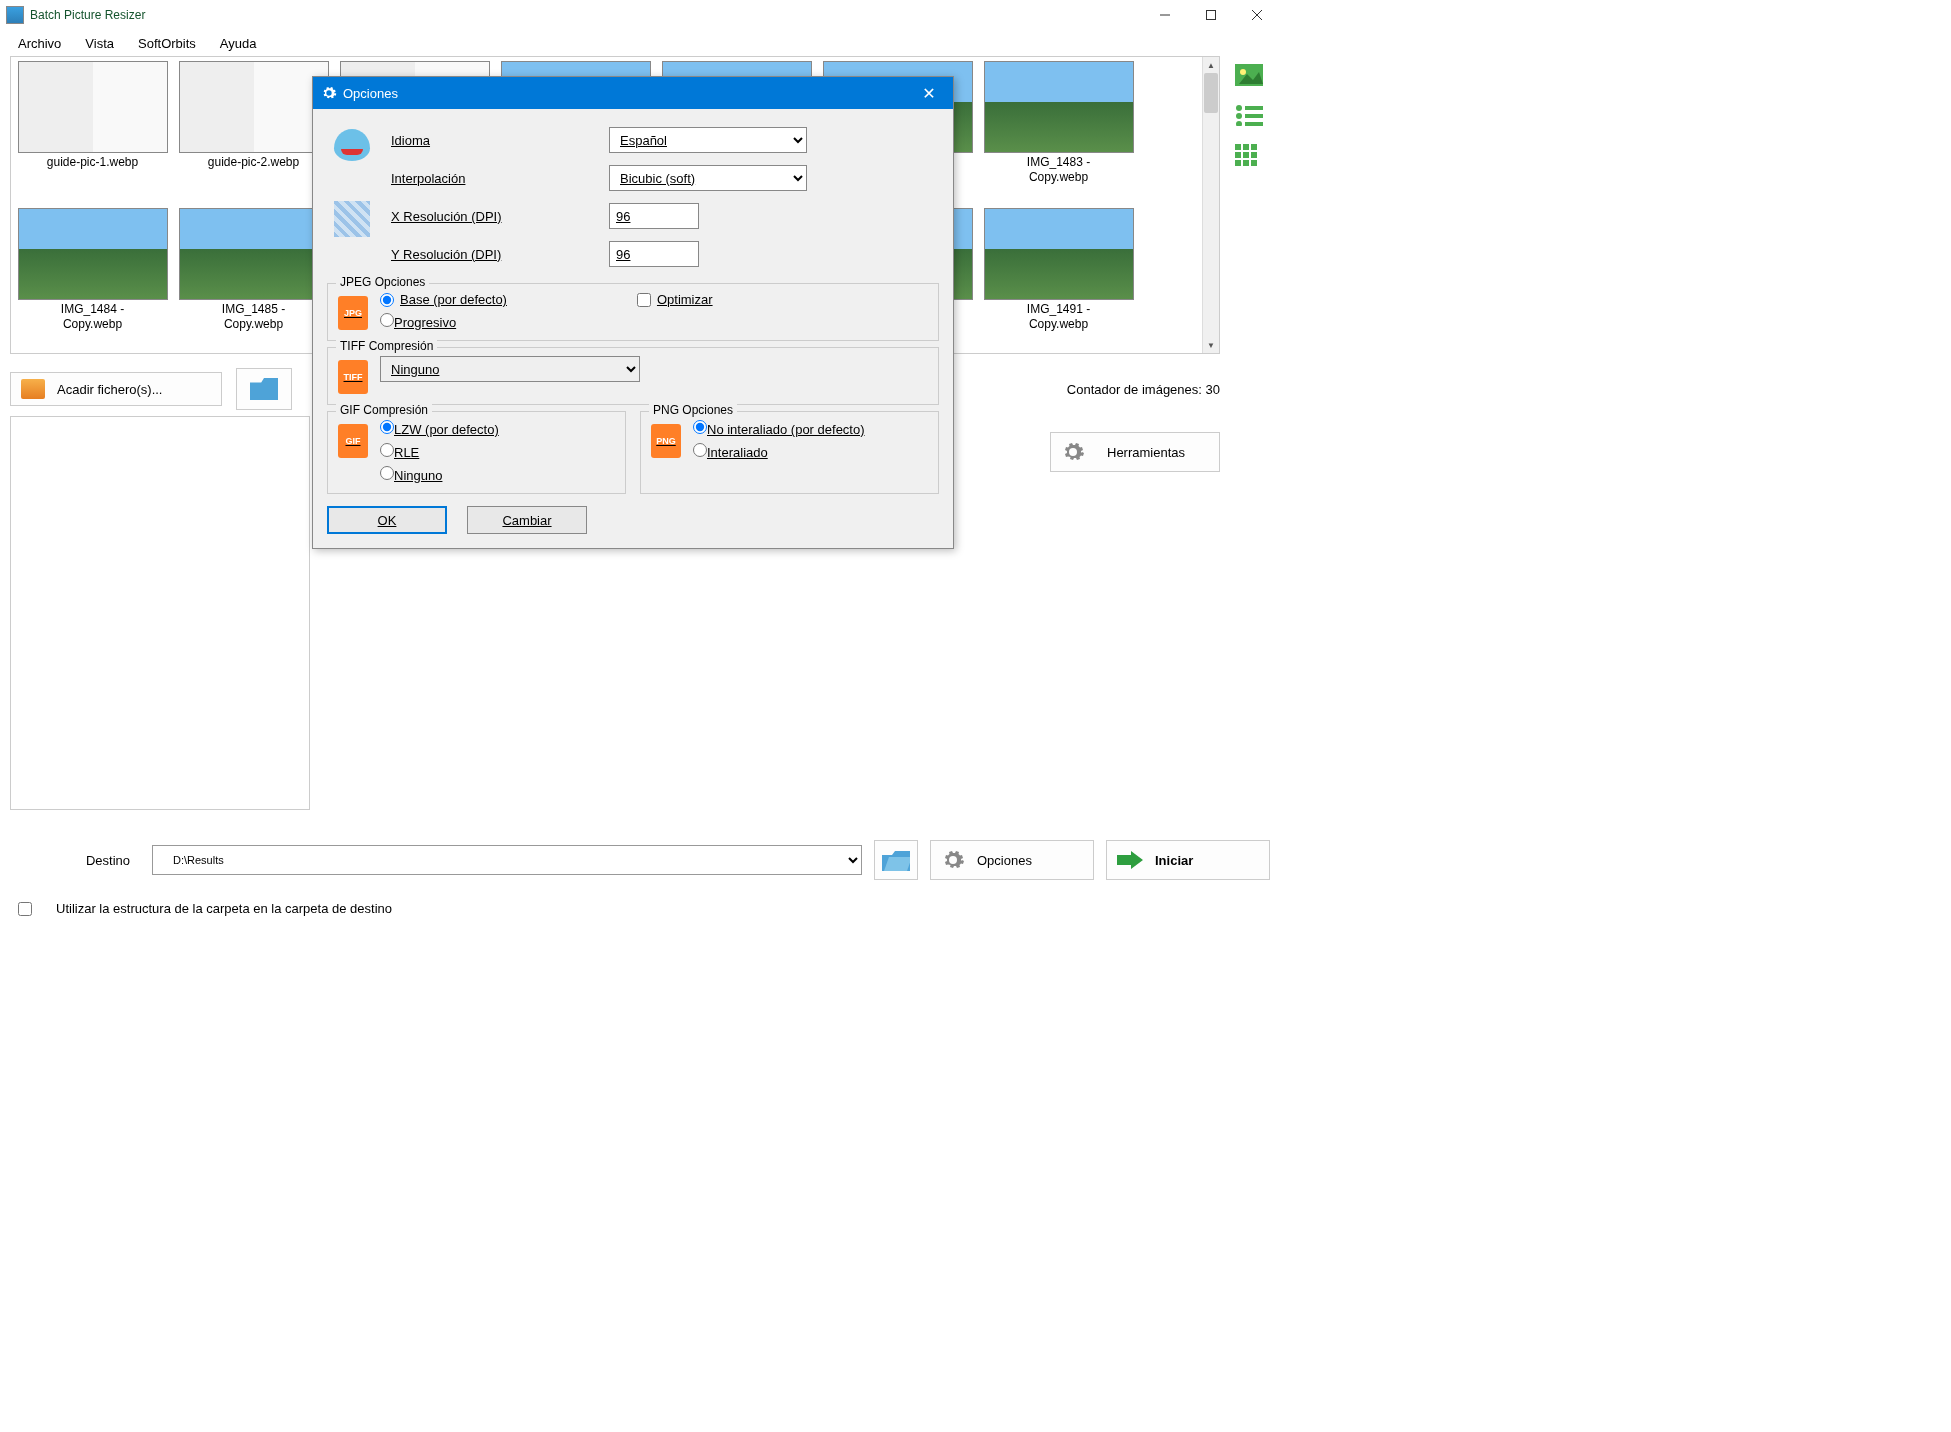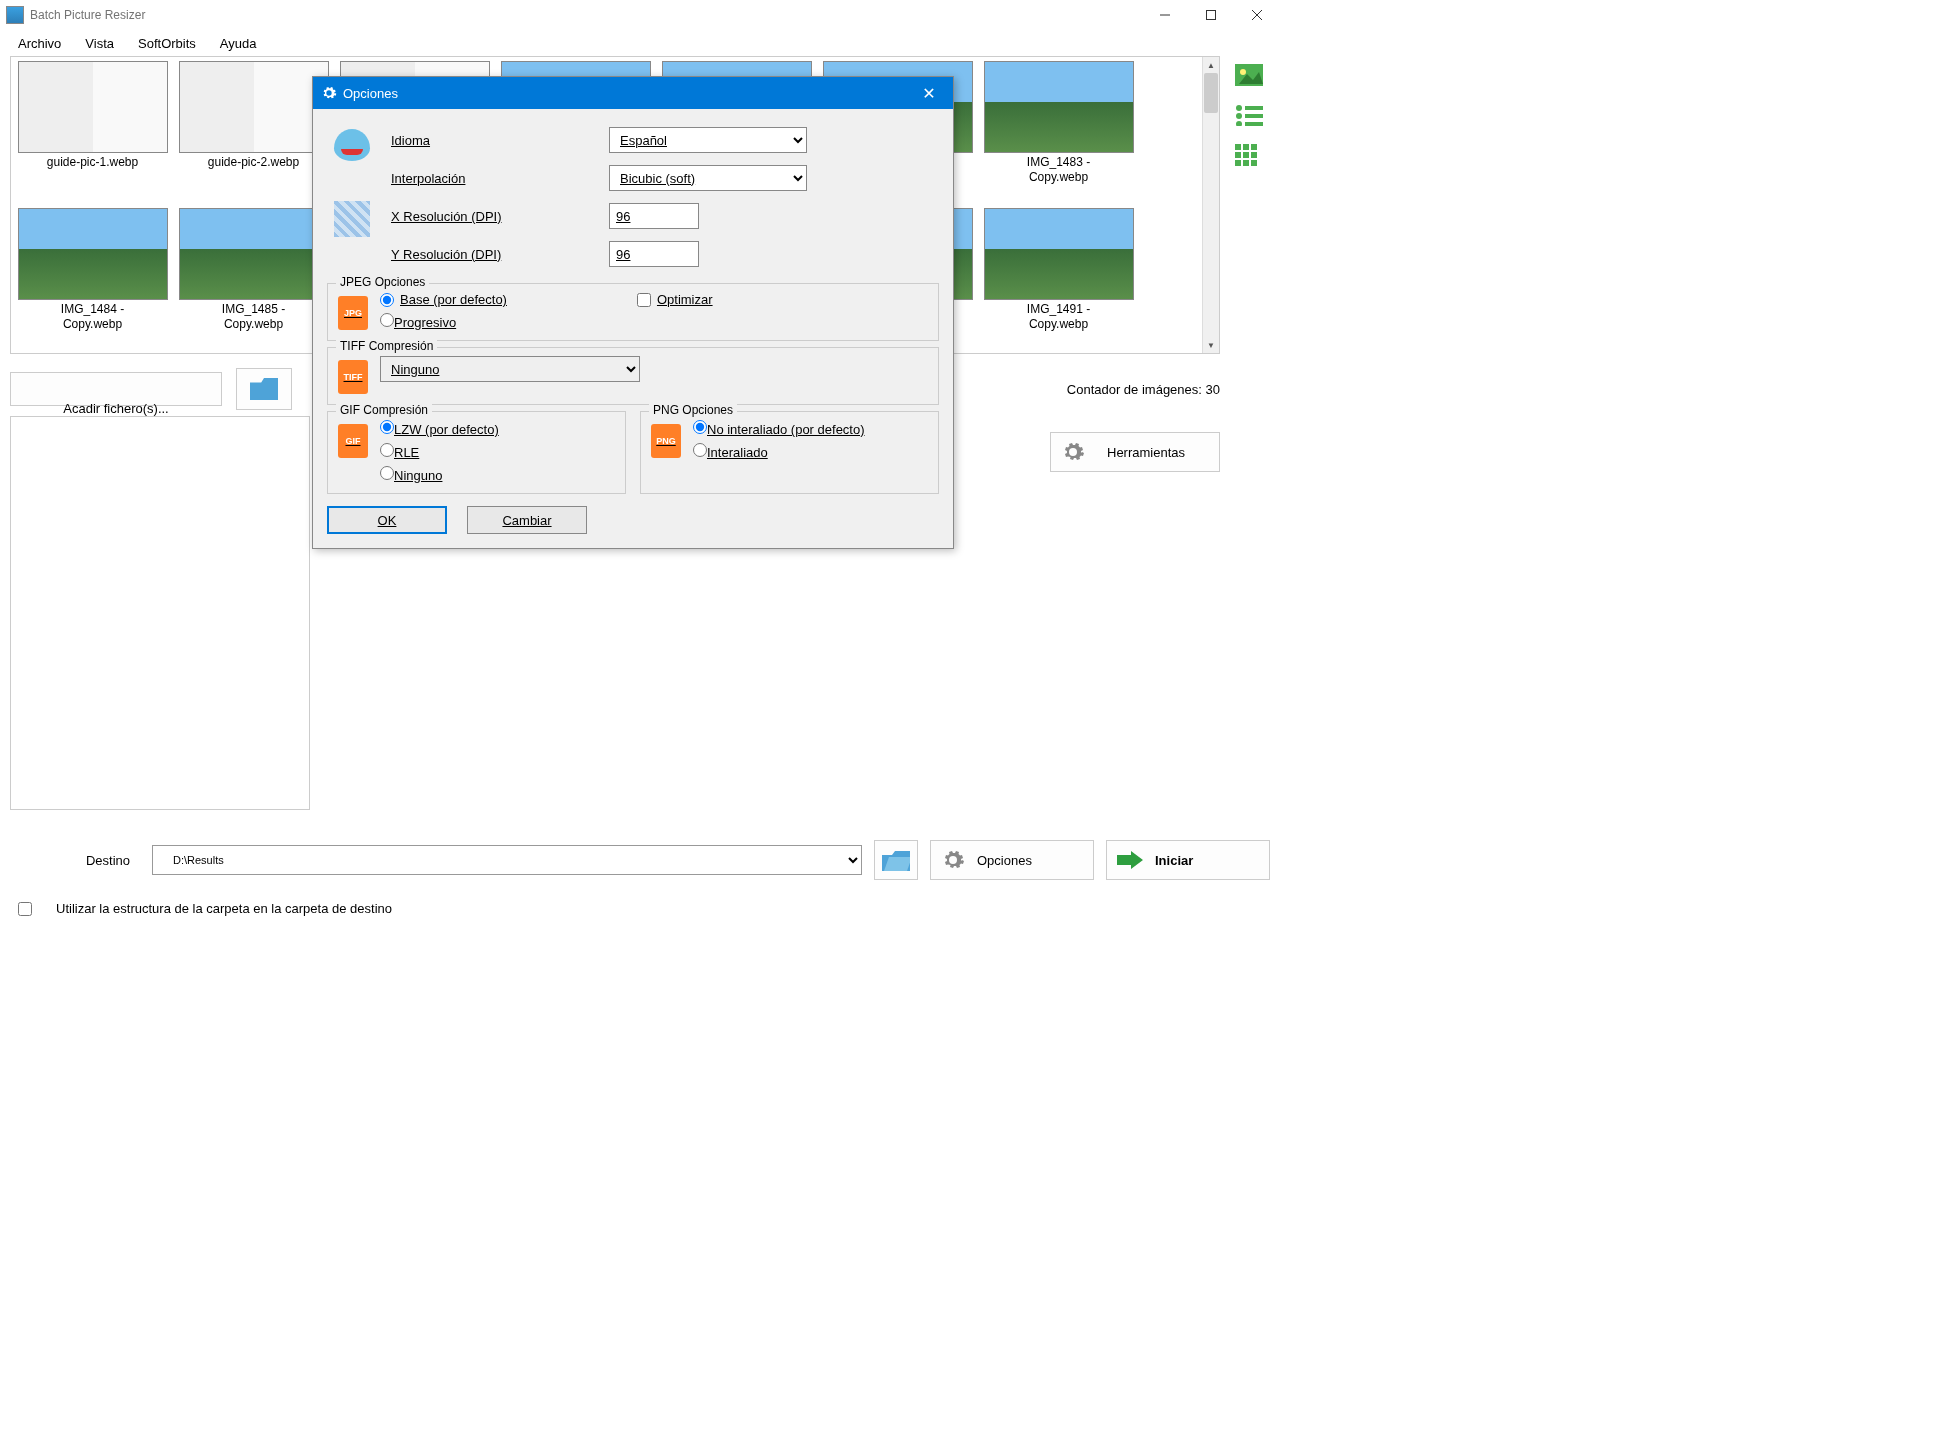--- a/index.html
+++ b/index.html
@@ -1,21 +1,21 @@
 <!DOCTYPE html>
 <html><head>
 <meta charset="utf-8">
 <style>
 * { box-sizing: border-box; margin: 0; padding: 0; font-family: "Segoe UI", Tahoma, sans-serif; }
 body { background: #fff; width: 1280px; height: 940px; position: relative; overflow: hidden; font-size: 13px; color: #000; }
 
 
 .titlebar { height: 30px; display: flex; align-items: center; padding-left: 6px; }
 .titlebar .app-icon { width: 18px; height: 18px; background: linear-gradient(#3aa0e0,#2d7fb8); border: 1px solid #888; margin-right: 6px; }
-.titlebar .title { font-size: 12px; color: #737373; flex: 1; }
+.titlebar .title { font-size: 12px; color: #14532d; flex: 1; }
 .winbtns { display: flex; }
 .winbtn { width: 46px; height: 30px; display: flex; align-items: center; justify-content: center; color: #333; }
 .winbtn svg { width: 10px; height: 10px; }
 
 
 .menubar { height: 26px; display: flex; align-items: center; padding-left: 8px; gap: 4px; }
 .menubar span { padding: 3px 10px; font-size: 13px; }
 
 
 .main { position: absolute; top: 56px; left: 10px; right: 10px; bottom: 10px; }
@@ -32,21 +32,21 @@
 .thumb-scroll .arr { position: absolute; left: 0; right: 0; height: 16px; display: flex; align-items: center; justify-content: center; font-size: 8px; color: #555; }
 .thumb-scroll .arr.up { top: 0; }
 .thumb-scroll .arr.dn { bottom: 0; }
 
 
 .side-icons { position: absolute; right: 0; top: 0; width: 42px; display: flex; flex-direction: column; gap: 18px; align-items: center; padding-top: 8px; }
 .side-icons .ic { width: 28px; height: 22px; }
 
 
 .bar2 { position: absolute; top: 310px; left: 0; right: 50px; height: 46px; display: flex; align-items: center; gap: 14px; }
-.btn-add { width: 212px; height: 30px; border: 1px solid #ccc; display: flex; align-items: center; gap: 12px; padding: 16px 10px; background: #fdfdfd; flex-direction: column; }
+.btn-add { width: 212px; height: 30px; border: 1px solid #ccc; display: flex; align-items: center; gap: 12px; padding: 16px 10px; background: #fdfdfd; }
 .btn-add .ico { width: 24px; height: 20px; background: linear-gradient(#f7b04a,#e67e22); border-radius: 2px; }
 .btn-folder { width: 56px; height: 42px; border: 1px solid #ccc; display: flex; align-items: center; justify-content: center; background: #fdfdfd; }
 .btn-folder .ico { width: 28px; height: 22px; background: #4ea3d8; clip-path: polygon(0 20%,40% 20%,50% 0,100% 0,100% 100%,0 100%); }
 .counter { margin-left: auto; font-size: 13px; }
 
 
 .herramientas { position: absolute; top: 376px; right: 50px; height: 40px; width: 170px; border: 1px solid #ccc; display: flex; align-items: center; gap: 22px; padding: 0 10px; background: #fdfdfd; }
 .herramientas .gear { width: 24px; height: 24px; }
 
 

